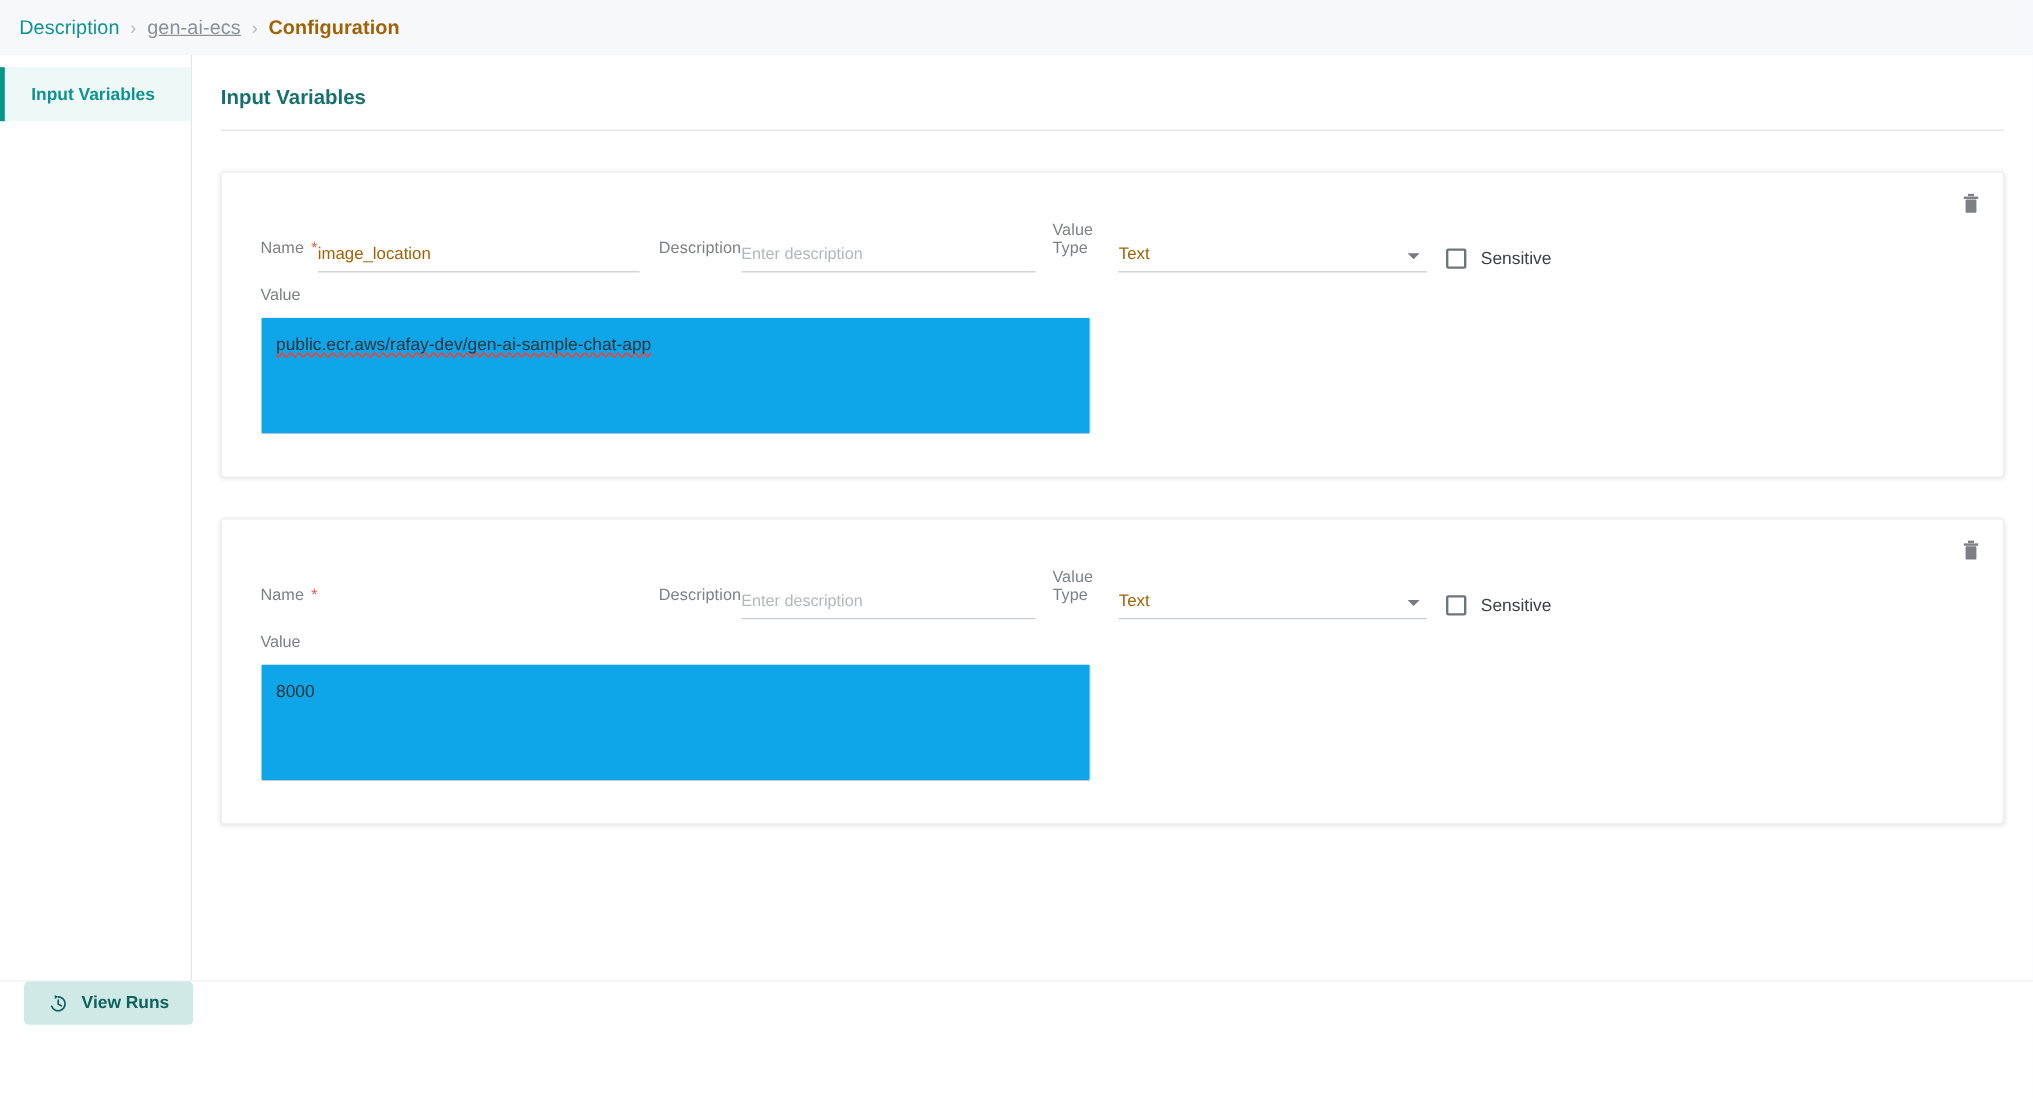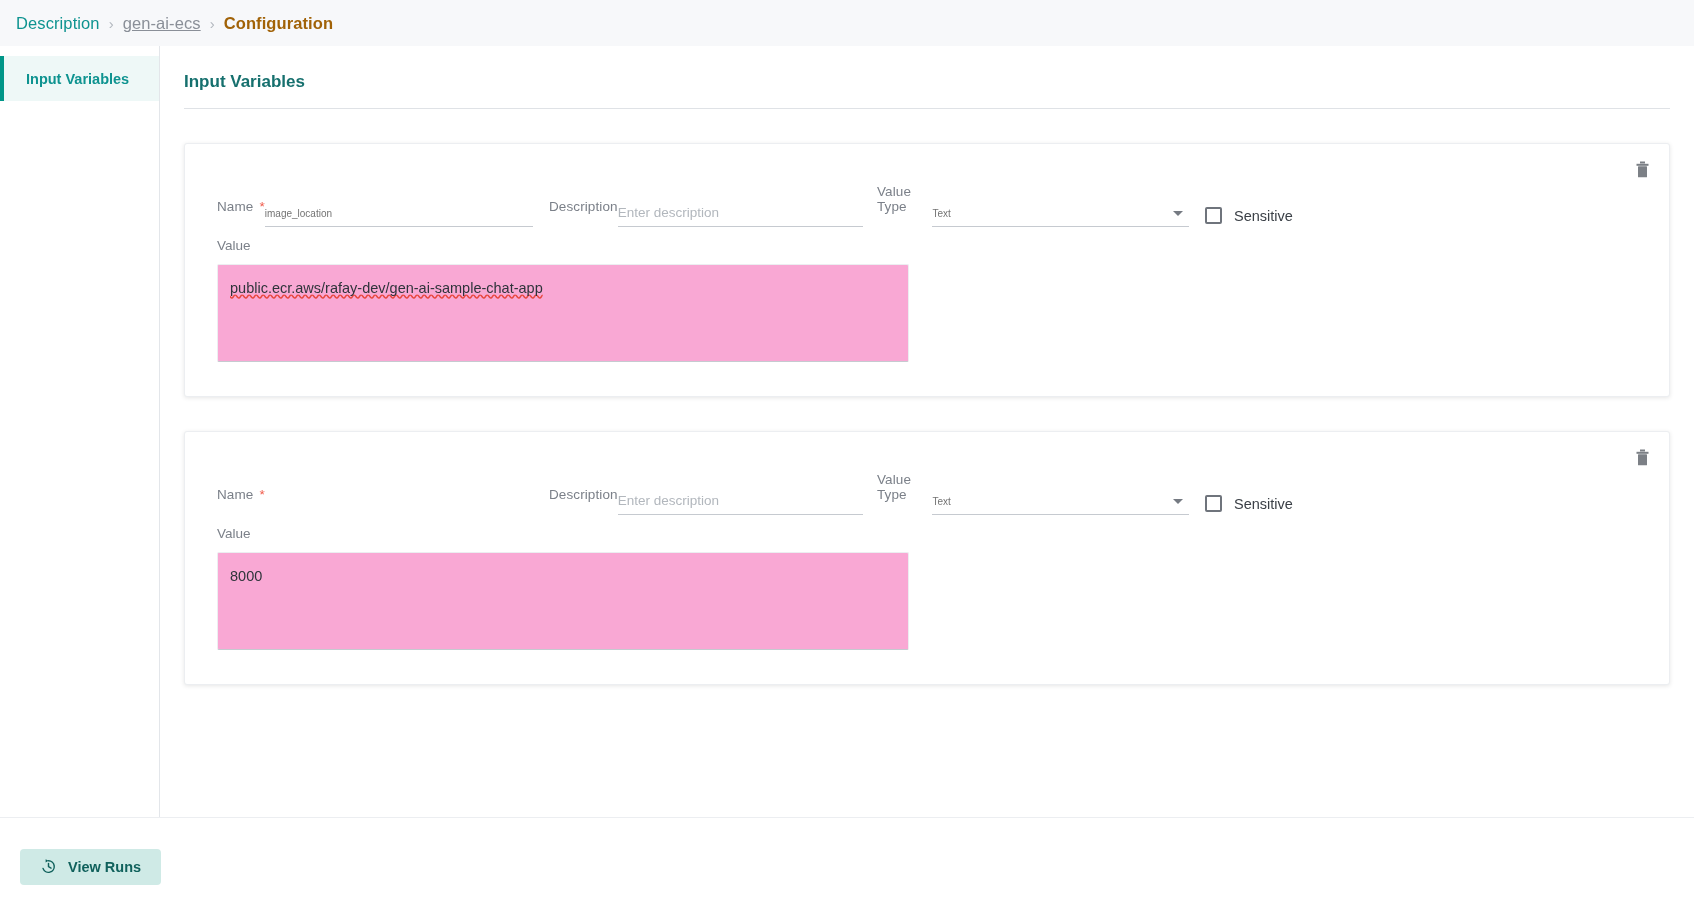--- a/index.html
+++ b/index.html
@@ -142,22 +142,22 @@
     margin-bottom: 13px;
     letter-spacing: .1px;
   }
   .req-star { color: #f05a4a; margin-left: 6px; }
 
   .underline-input {
     border: none;
     border-bottom: 1px solid #c6cad0;
     background: transparent;
     font-family: "Liberation Sans", sans-serif;
-    font-size: 10px;
-    color: #737373;
+    font-size: 14px;
+    color: #a16207;
     padding: 0 0 7px 0;
     width: 100%;
     outline: none;
   }
   .underline-input::placeholder { color: #b2b7bd; font-size: 13.5px; }
 
   .select-wrap { position: relative; width: 100%; }
   .select-wrap .caret {
     position: absolute;
     right: 6px;
@@ -192,21 +192,21 @@
   
   .value-block { margin-top: 11px; margin-left: 10px; width: 692px; }
   .value-label {
     font-size: 13.5px;
     color: #7b8089;
     margin-bottom: 11px;
   }
   .value-area {
     width: 692px;
     height: 98px;
-    background: #f9a8d4;
+    background: #0ea5e9;
     border: 1px solid #eceef1;
     border-bottom: 1px solid #c6cad0;
     border-radius: 2px;
     padding: 13px 0 0 12px;
     font-size: 14.5px;
     color: #2f343b;
     font-family: "Liberation Sans", sans-serif;
     resize: none;
     outline: none;
     overflow: hidden;
@@ -219,21 +219,20 @@
 
   
   .footer {
     position: absolute;
     bottom: 0; left: 0;
     width: 1694px;
     height: 98px;
     background: #ffffff;
     border-top: 1px solid #eceef1;
     display: flex;
-    align-items: center;
     padding: 0 20px;
   }
   .view-runs-btn {
     display: flex;
     align-items: center;
     gap: 11px;
     background: #cfeae6;
     color: #10615c;
     border: none;
     border-radius: 4px;

